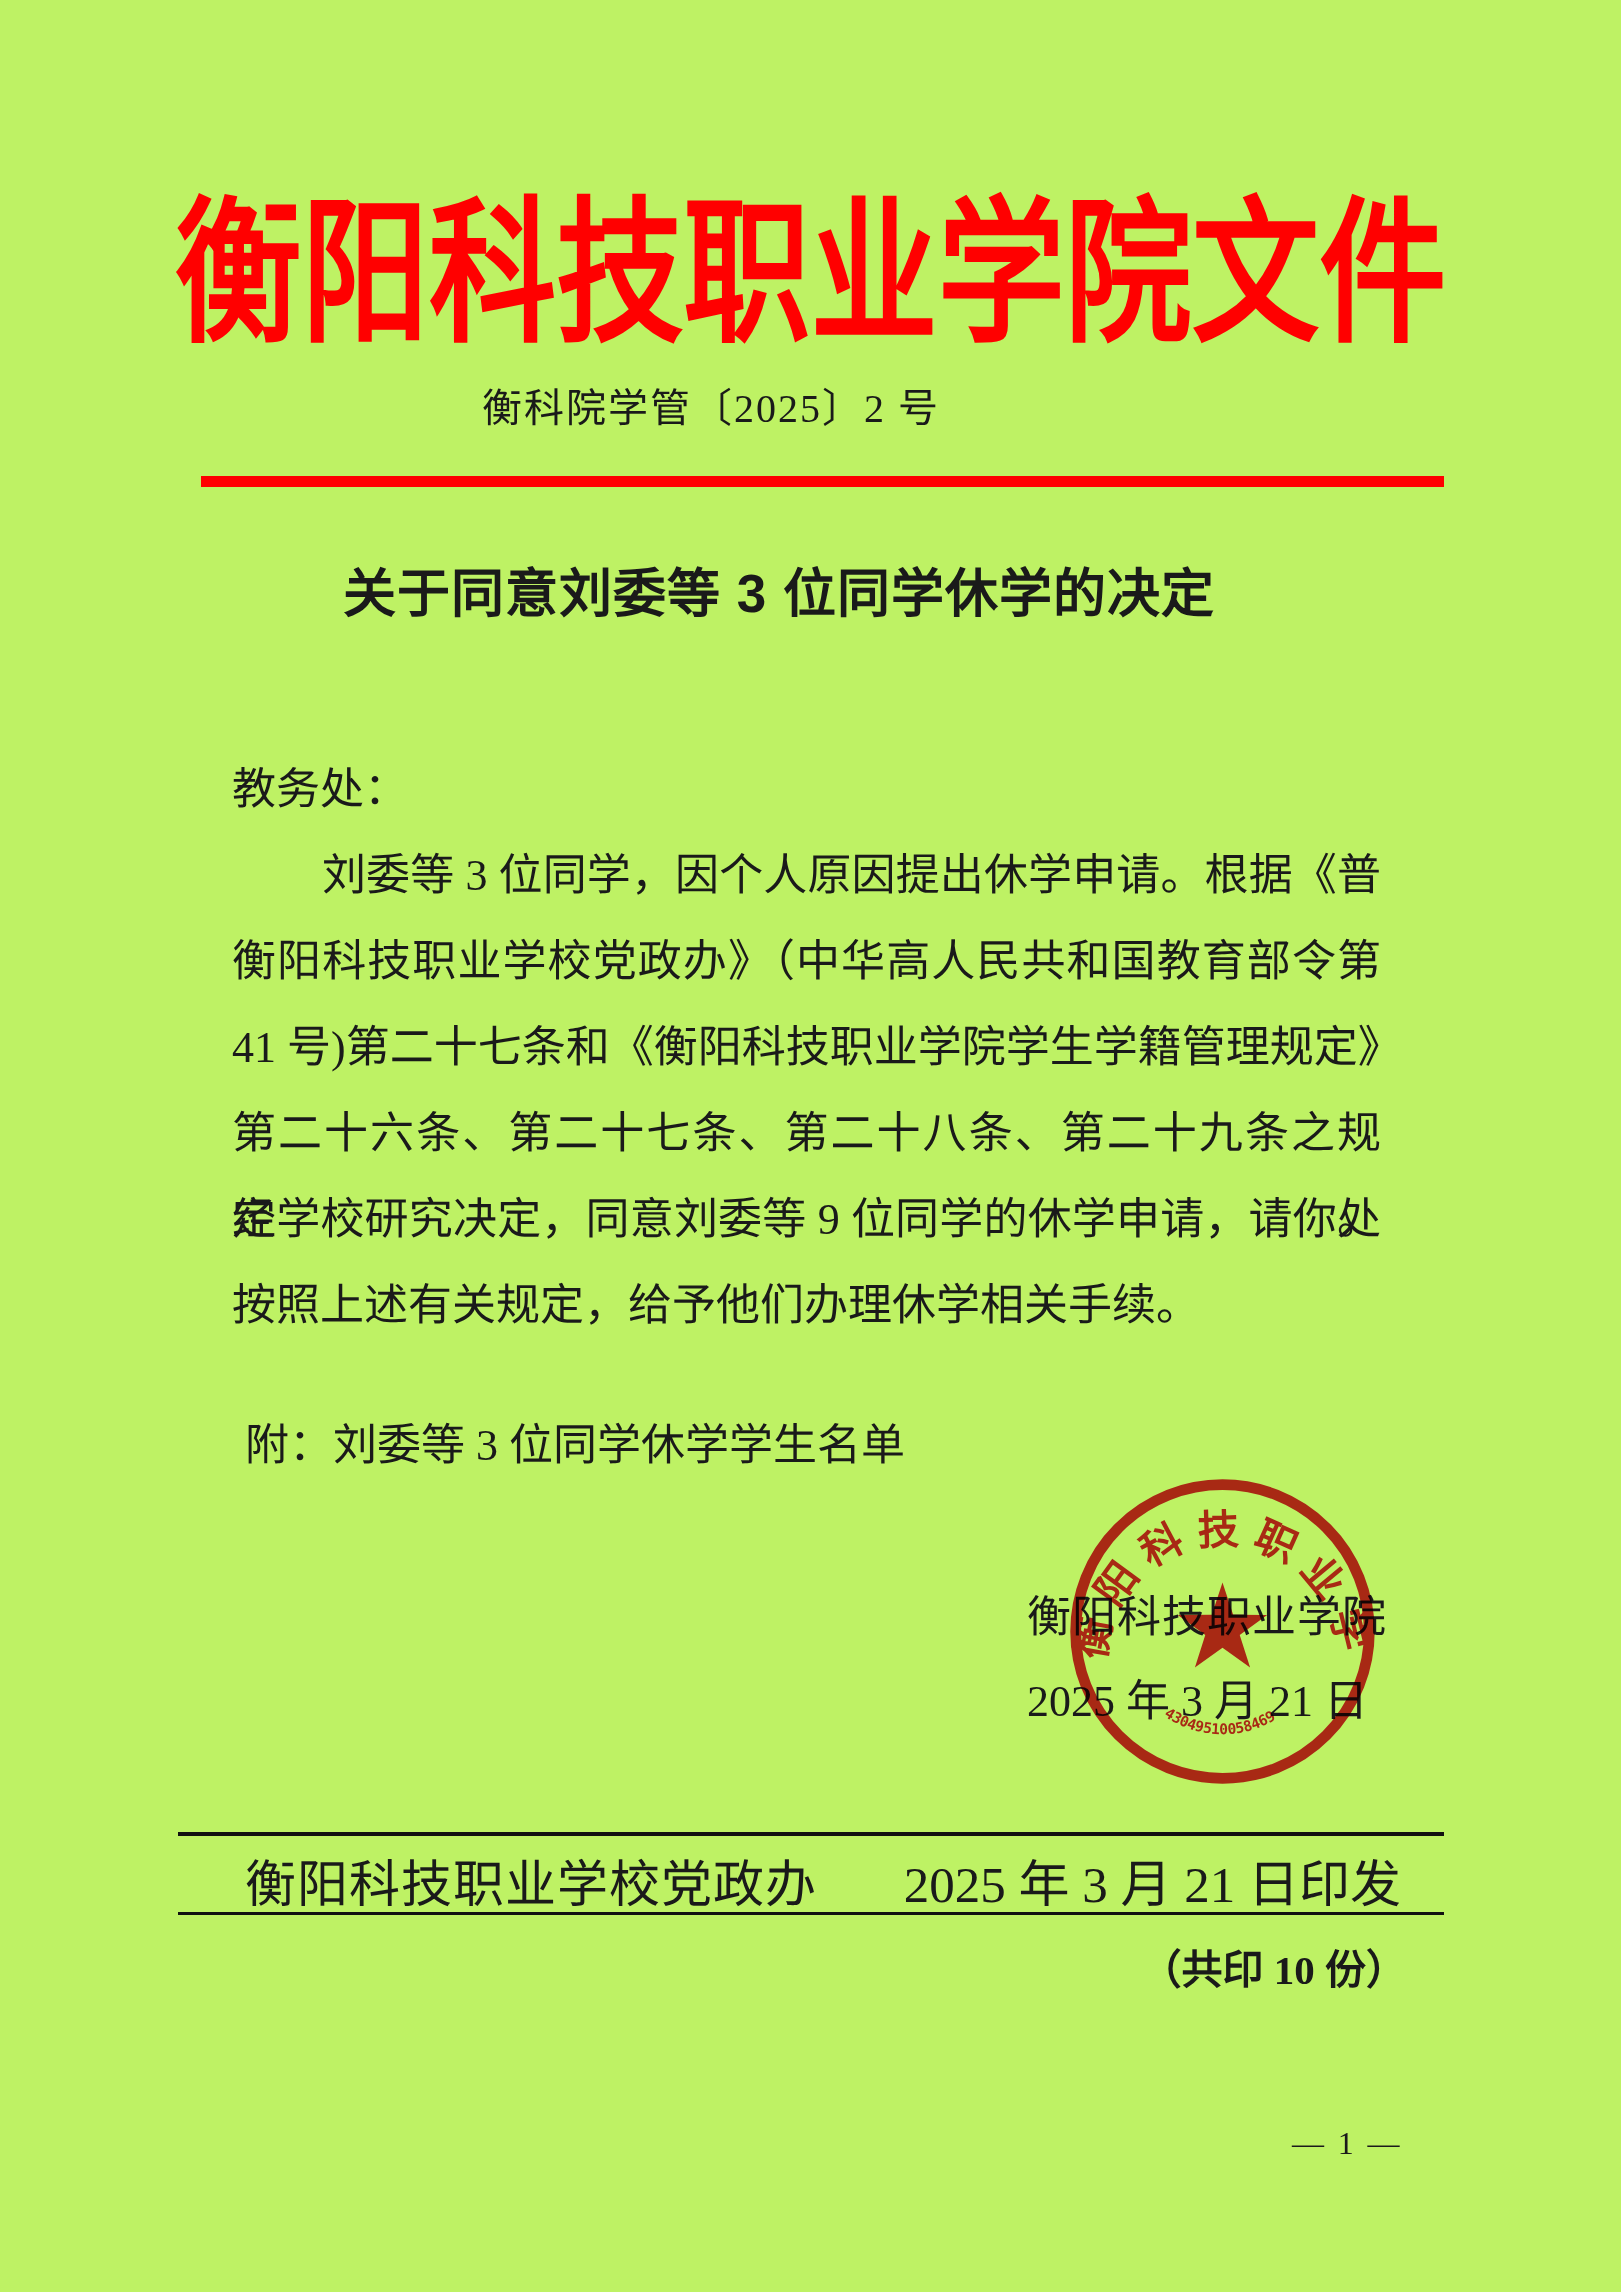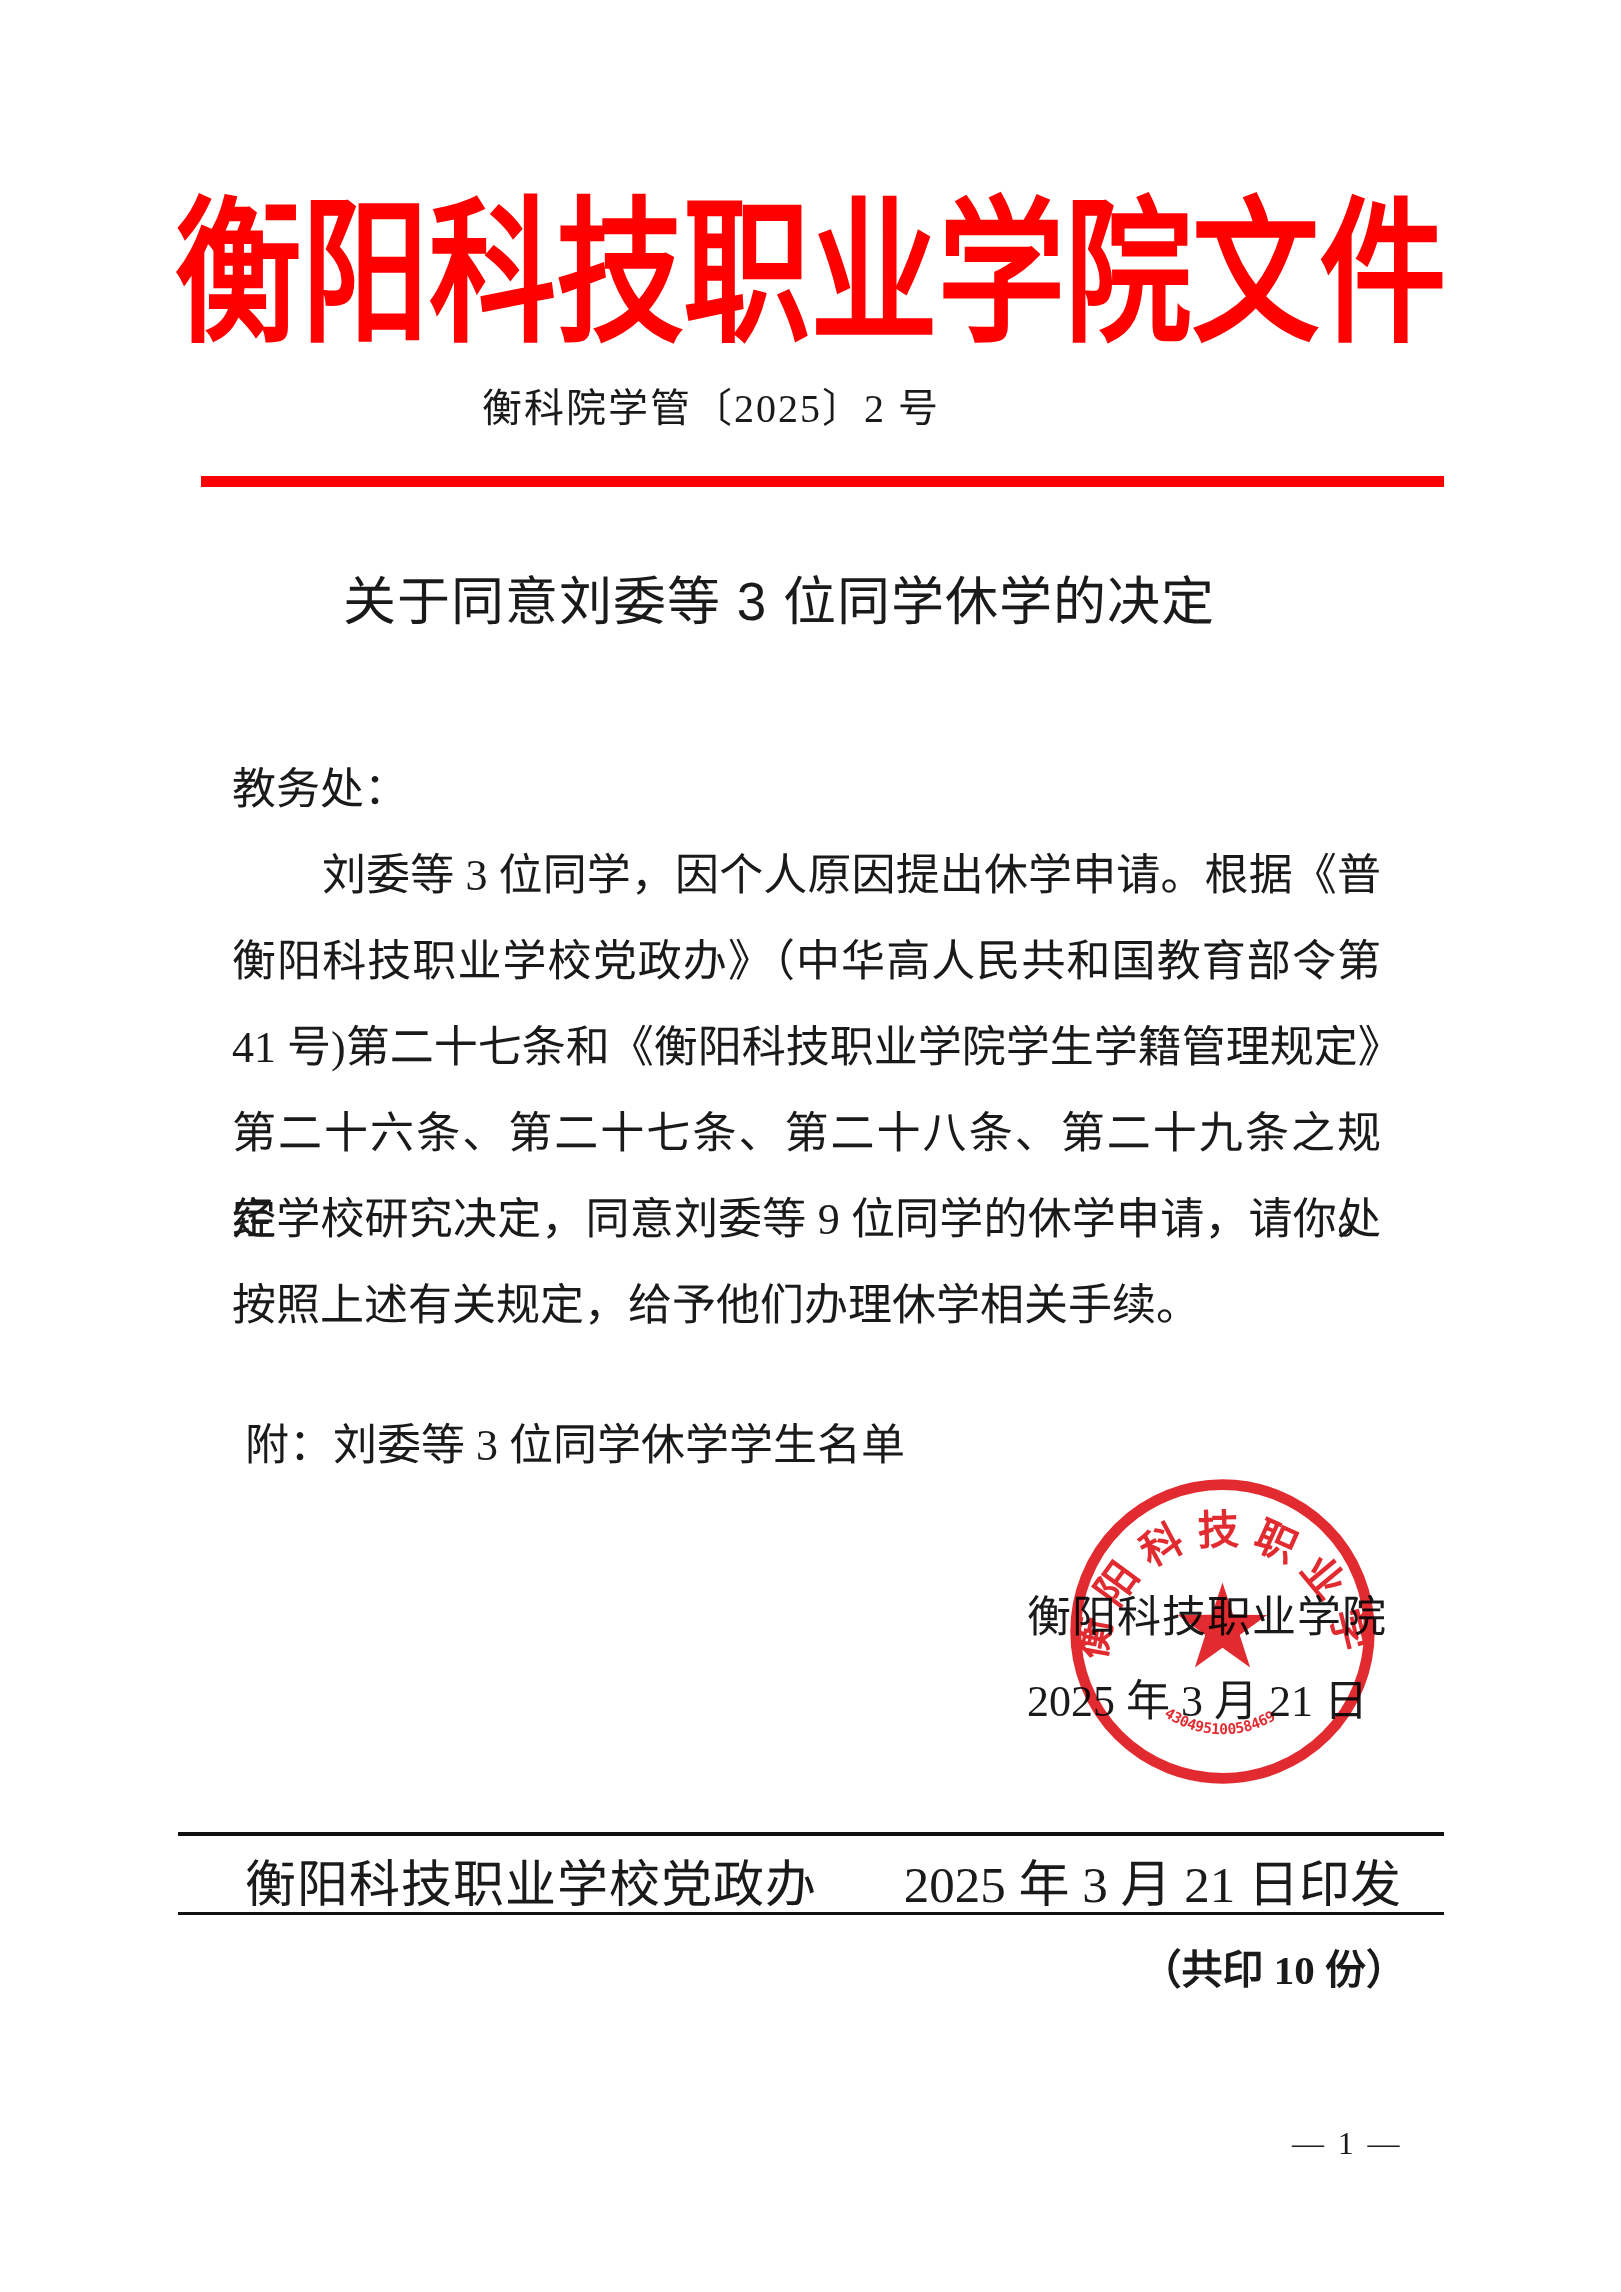--- a/index.html
+++ b/index.html
@@ -1,20 +1,20 @@
 <!DOCTYPE html>
 <html lang="zh-CN"><head>
 <meta charset="utf-8">
 <style>
   html,body{margin:0;padding:0;background:#888;}
   .page{
     position:relative;
     width:1621px;height:2293px;
     margin:0 auto;
-    background:#ffffff;
+    background:#bef264;
     overflow:hidden;
     font-family:"Liberation Serif","DejaVu Serif",serif;
     color:#1a1a1a;
   }
   
   .org-title{
     position:absolute;top:182px;left:0;width:1621px;
     text-align:center;white-space:nowrap;
     font-size:157px;line-height:186px;font-weight:bold;
     color:#ff0000;
@@ -29,23 +29,22 @@
   }
   .red-rule{
     position:absolute;top:476px;left:201px;width:1243px;height:10.8px;
     background:#ff0000;
   }
   
   .doc-title{
     position:absolute;top:561px;left:0;width:1558px;
     text-align:center;
     font-family:"Liberation Sans","DejaVu Sans",sans-serif;
-    font-weight:400;font-size:53px;line-height:65px;
+    font-weight:700;font-size:53px;line-height:65px;
     letter-spacing:1px;
-    margin-top:8px;
   }
   
   .body-block{
     position:absolute;top:747px;left:232px;width:1149px;
     font-size:44px;
   }
   .bline{
     height:86px;line-height:86px;white-space:nowrap;
   }
   .bline.j{

